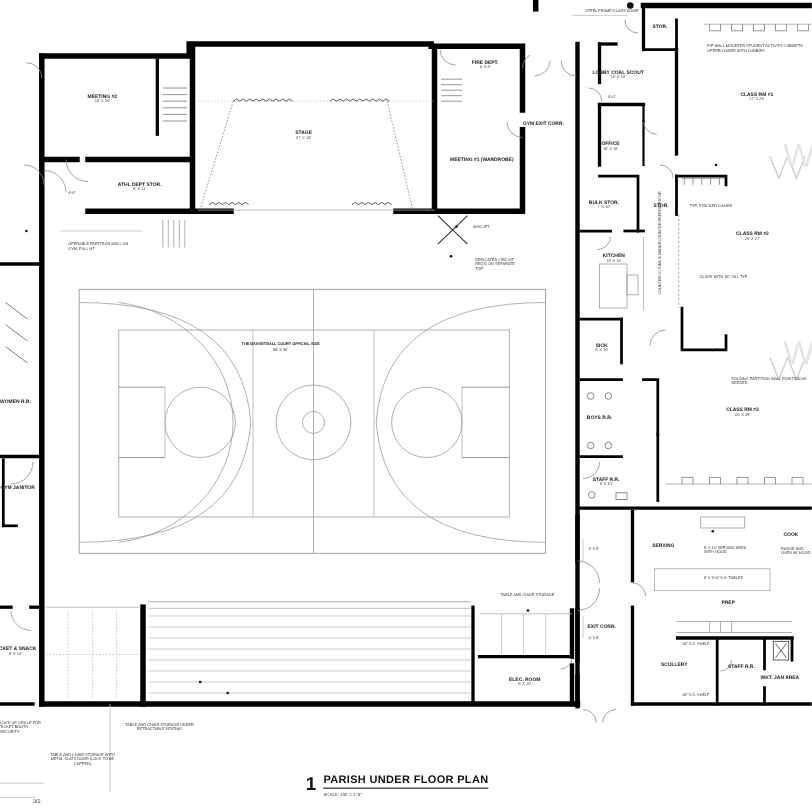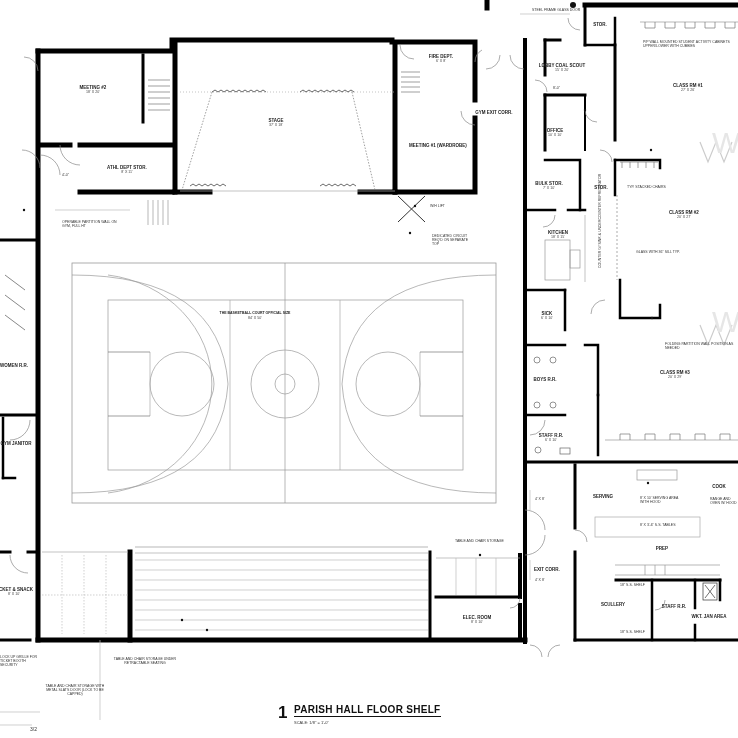--- a/index.html
+++ b/index.html
@@ -362,15 +362,15 @@
 <div class="note" style="left:0px; top:655px; width:38px; white-space:normal;">LOCK UP GRILLE FOR TICKET BOOTH SECURITY</div>
 <div class="note" style="left:62px; top:173px;">4'-0"</div>
 <div class="note" style="left:553px; top:86px;">8'-0"</div>
 <div class="note" style="left:535px; top:497px;">4' X 8'</div>
 <div class="note" style="left:535px; top:578px;">4' X 8'</div>
 
 <div class="note" style="left:30px; top:727px; font-size:5px;">3/2</div>
 
 <div class="title-wrap">
   <div class="title-num">1</div>
-  <div class="title-text">PARISH HALL FLOOR SHELF</div>
+  <div class="title-text">PARISH UNDER FLOOR PLAN</div>
   <div class="title-scale">SCALE: 1/8" = 1'-0"</div>
 </div>
 
 </body></html>

